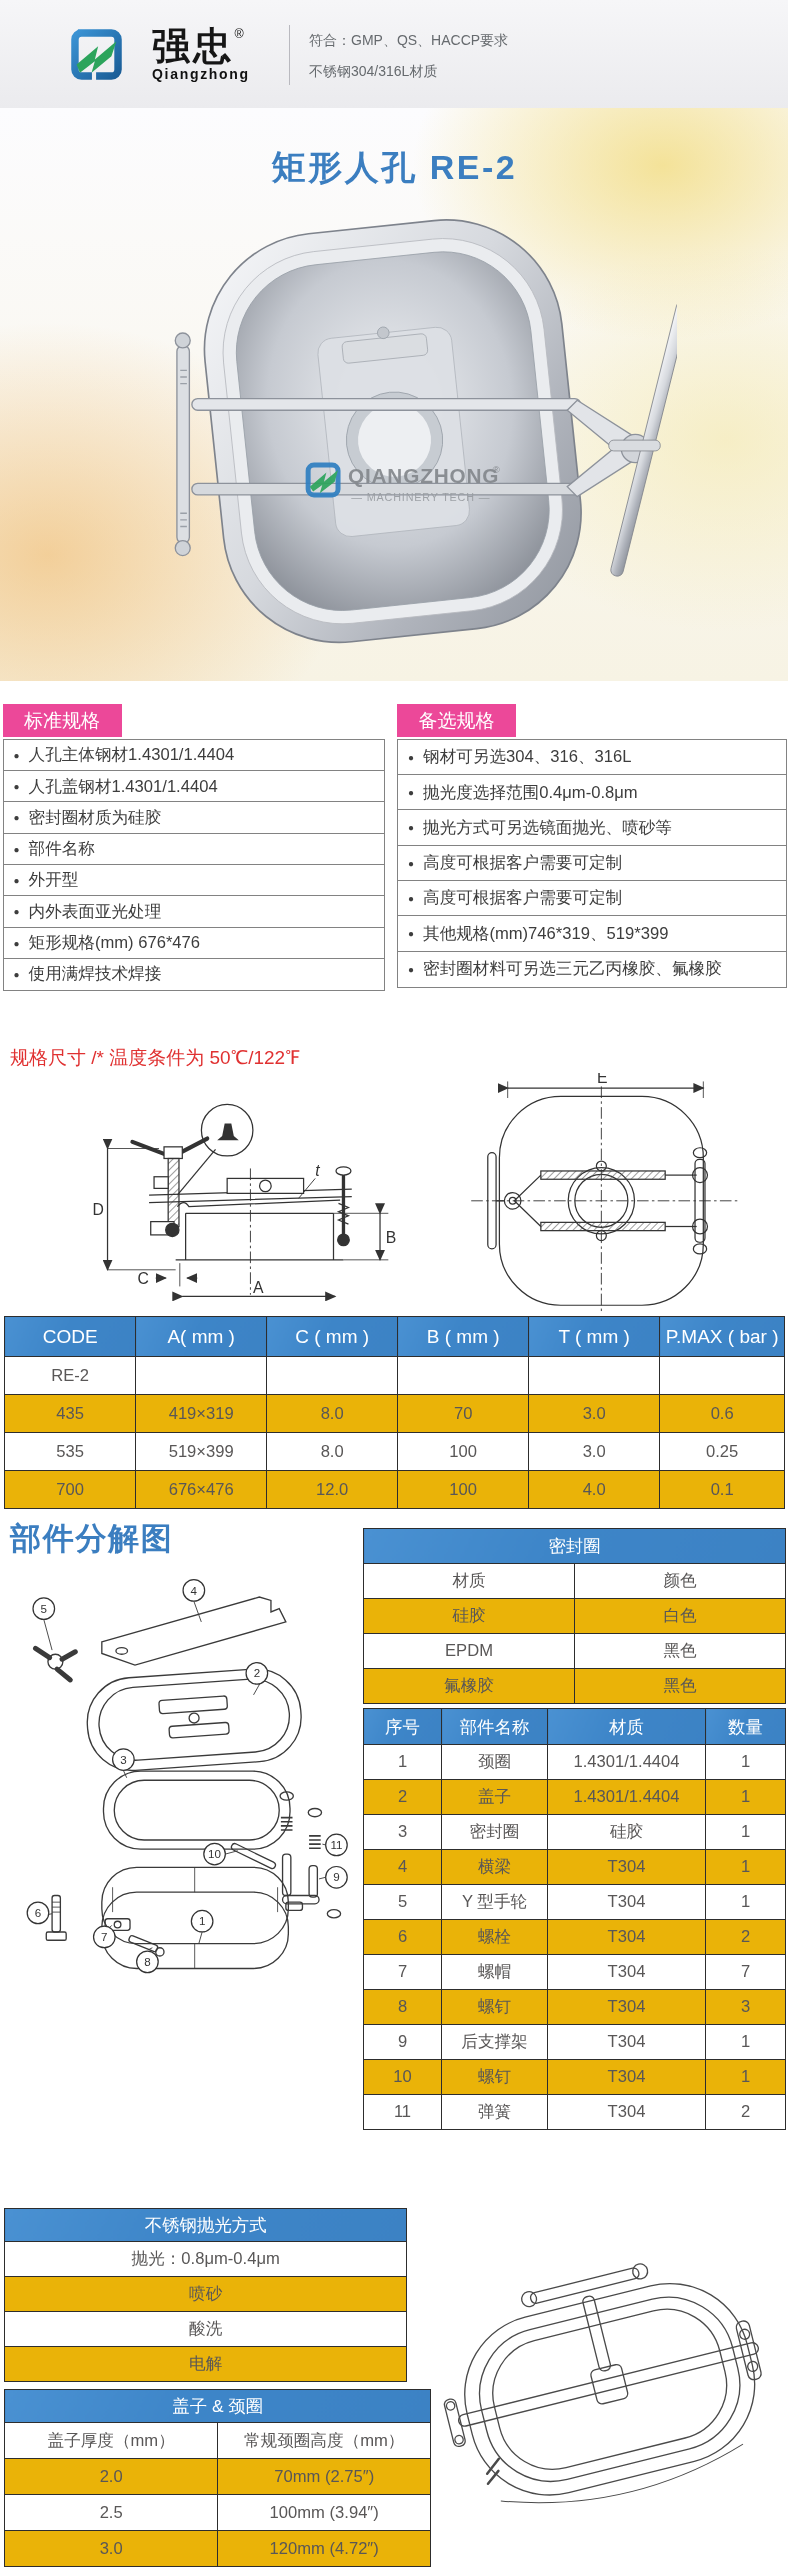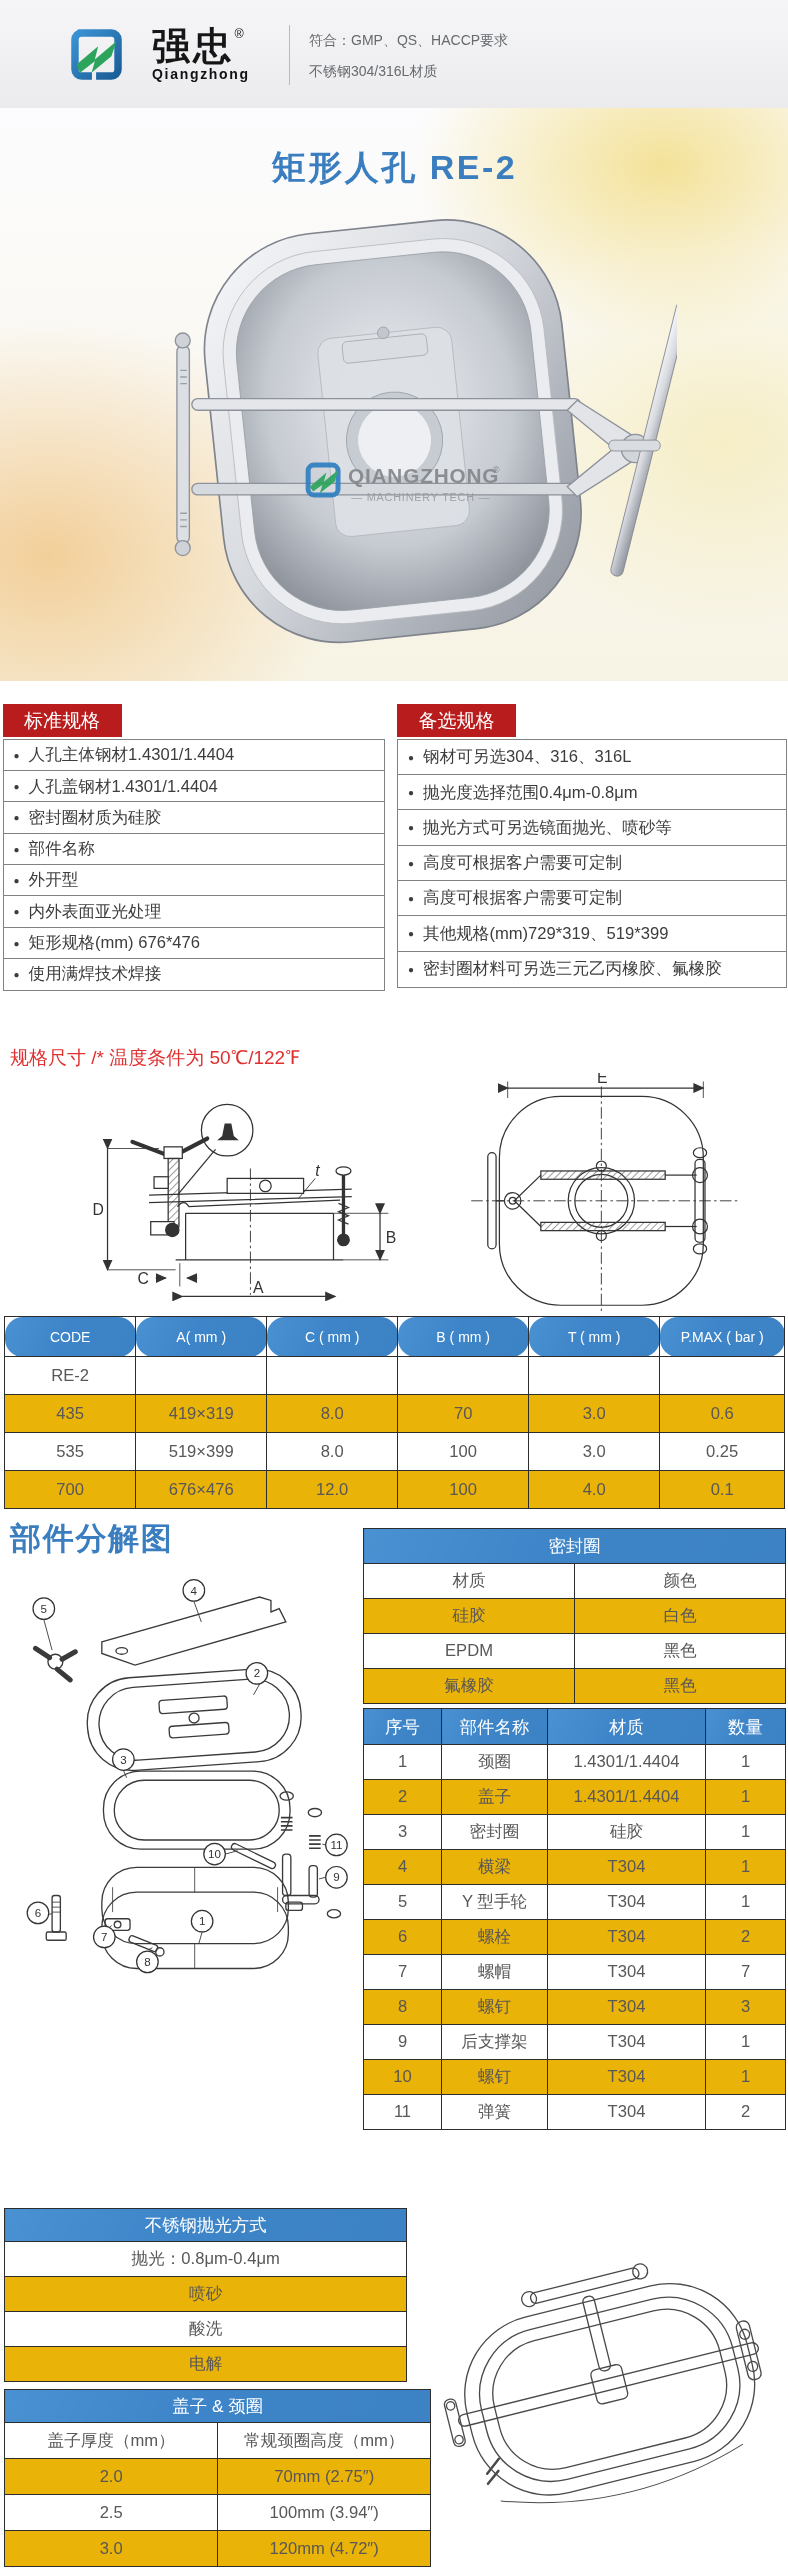--- a/index.html
+++ b/index.html
@@ -22,21 +22,21 @@
       radial-gradient(432px 332px at 6% 78%, rgba(238,176,88,.55), rgba(238,176,88,0) 70%),
       radial-gradient(349px 266px at 92% 58%, rgba(244,232,170,.6), rgba(244,232,170,0) 72%),
       linear-gradient(180deg,#fcfcfe,#f7f3e4);}
   .hero-title{position:absolute;top:37px;left:0;width:789px;text-align:center;
       font-size:34px;font-weight:bold;color:#3b7ec0;letter-spacing:2.5px;}
   .product-svg{position:absolute;left:112px;top:83px;}
   
   .specbox{position:absolute;top:704px;}
   .specbox.left{left:2.5px;width:382px;}
   .specbox.right{left:397px;width:390px;}
-  .tab{display:inline-block;background:#b91c1c;color:#fff;font-size:19px;
+  .tab{display:inline-block;background:#ec4899;color:#fff;font-size:19px;
        padding:0 21.6px;line-height:33px;height:33px;}
   .speclist{list-style:none;margin:1.7px 0 0 0;padding:0;}
   .speclist li{box-sizing:border-box;border:1.7px solid #828282;background:#fff;
        margin-top:-1.7px;display:flex;align-items:center;padding:0 6.6px 0 10px;
        font-size:16.6px;color:#3d3d3d;}
   .speclist li:first-child{margin-top:0;}
   .h395 li{height:33px;} .h445 li{height:37px;}
   .dot{font-size:10px;margin-right:9px;color:#3d3d3d;}
   
   .note{position:absolute;top:1044px;left:10px;font-size:19px;color:#e03131;line-height:28px;}
@@ -44,21 +44,21 @@
   .drawL{position:absolute;left:51px;top:1097px;}
   .drawR{position:absolute;left:448px;top:1073px;}
   svg text{font-family:"Liberation Sans",sans-serif;}
   
   .dtable{border-collapse:collapse;table-layout:fixed;background:#fff;}
   .dtable th,.dtable td{border:1.7px solid #2d2d2d;text-align:center;vertical-align:middle;
        font-weight:normal;color:#595757;font-size:16.6px;overflow:hidden;white-space:nowrap;}
   .bluehead{background:linear-gradient(115deg,#4a91d2,#3d85c8 45%,#3c82c4);color:#fff !important;}
   .alt td{background:#eab308;}
   .size-table{position:absolute;left:4.2px;top:1316px;width:780px;}
-  .size-table th{height:37px;font-size:14px;border-radius:18px;}
+  .size-table th{height:37px;font-size:19px;}
   .size-table td{height:35px;}
   .exp-title{position:absolute;left:10px;top:1518px;font-size:31px;font-weight:bold;
        color:#3b7ec0;letter-spacing:1.7px;}
   .seal-table{position:absolute;left:363px;top:1528px;width:422px;}
   .seal-table th{height:32px;font-size:17.4px;}
   .seal-table td{height:32px;}
   .parts-table{position:absolute;left:363px;top:1708px;width:422px;}
   .parts-table th{height:33px;font-size:17.4px;}
   .parts-table td{height:32px;}
   .exploded-svg{position:absolute;left:4.2px;top:1572px;}
@@ -208,21 +208,21 @@
       <li>
           <span class="dot">●</span>
           <span>高度可根据客户需要可定制</span>
         </li>
       <li>
           <span class="dot">●</span>
           <span>高度可根据客户需要可定制</span>
         </li>
       <li>
           <span class="dot">●</span>
-          <span>其他规格(mm)729*319、519*399</span>
+          <span>其他规格(mm)746*319、519*399</span>
         </li>
       <li>
           <span class="dot">●</span>
           <span>密封圈材料可另选三元乙丙橡胶、氟橡胶</span>
         </li>
     </ul>
   </div>
 
   <div class="note">
     <div>规格尺寸 /* 温度条件为 50℃/122℉</div>

